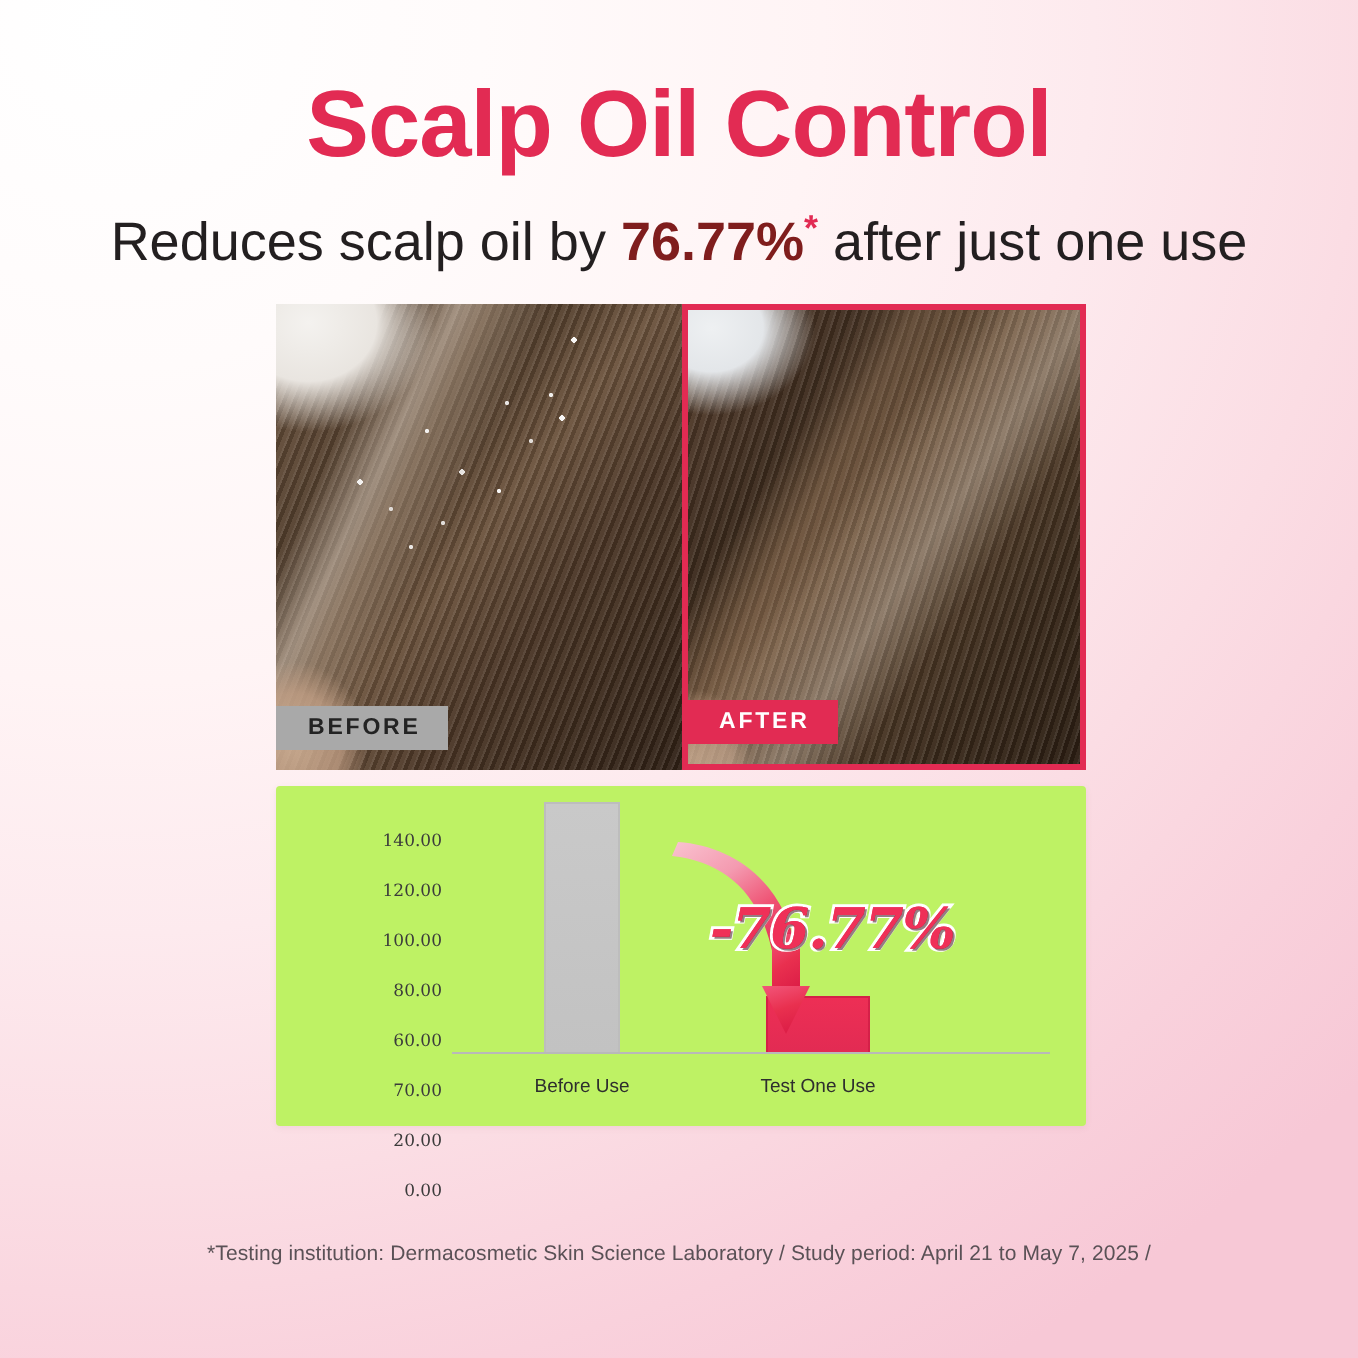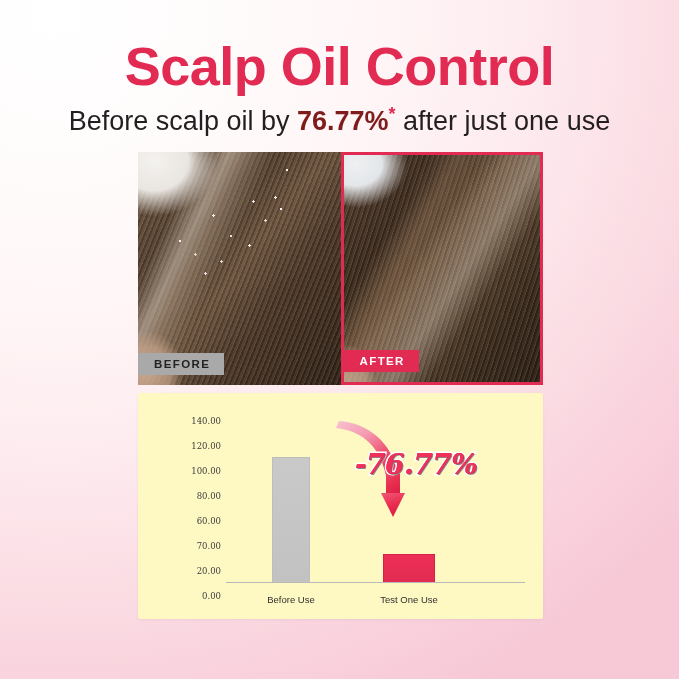--- a/index.html
+++ b/index.html
@@ -34,21 +34,21 @@
   #page {
     position: absolute;
     inset: 0;
   }
 
   
   .title {
     position: absolute;
     top: 36px; left: 0; right: 0;
     text-align: center;
-    font-size: 54px;
+    font-size: 47px;
     font-weight: 800;
     letter-spacing: -0.5px;
     color: #e22b53;
     line-height: 1.12;
   }
 
   .subtitle {
     position: absolute;
     top: 104px; left: 0; right: 0;
     text-align: center;
@@ -216,22 +216,22 @@
     background: #e22b53;
     color: #ffffff;
   }
 
   
   .chart-card {
     position: absolute;
     top: 393px;
     left: 138px;
     width: 405px;
-    height: 226px;
-    background: #fef9c3;
+    height: 170px;
+    background: #bef264;
     border-radius: 2px;
     box-shadow: 0 1px 3px rgba(150,110,120,0.10);
   }
 
   .plot {
     position: absolute;
     inset: 0;
   }
 
   .y-label {
@@ -334,21 +334,21 @@
 </style>
 </head>
 <body>
 
 <div id="bg"></div>
 
 <div id="page">
 
   <h1 class="title">Scalp Oil Control</h1>
 
-  <div class="subtitle"><span>Before scalp oil by </span><span class="hl">76.77%</span><span class="star">*</span><span> after just one use</span></div>
+  <div class="subtitle"><span>Reduces scalp oil by </span><span class="hl">76.77%</span><span class="star">*</span><span> after just one use</span></div>
 
   <div class="photos">
 
     <div class="photo photo-before">
       <div class="flakes"></div>
       <div class="photo-badge badge-before">BEFORE</div>
     </div>
 
     <div class="photo photo-after">
       <div class="gloss"></div>
@@ -397,15 +397,16 @@
           <polygon points="48,76 72,76 60,100" fill="url(#head)"></polygon>
         </svg>
       </div>
 
       <div class="drop-label" data-echo="-76.77%">-76.77%</div>
 
     </div>
   </div>
 
   <div class="footnote">
+    <div>*Testing institution: Dermacosmetic Skin Science Laboratory / Study period: April 21 to May 7, 2025 /</div>
   </div>
 
 </div>
 
 </body></html>

